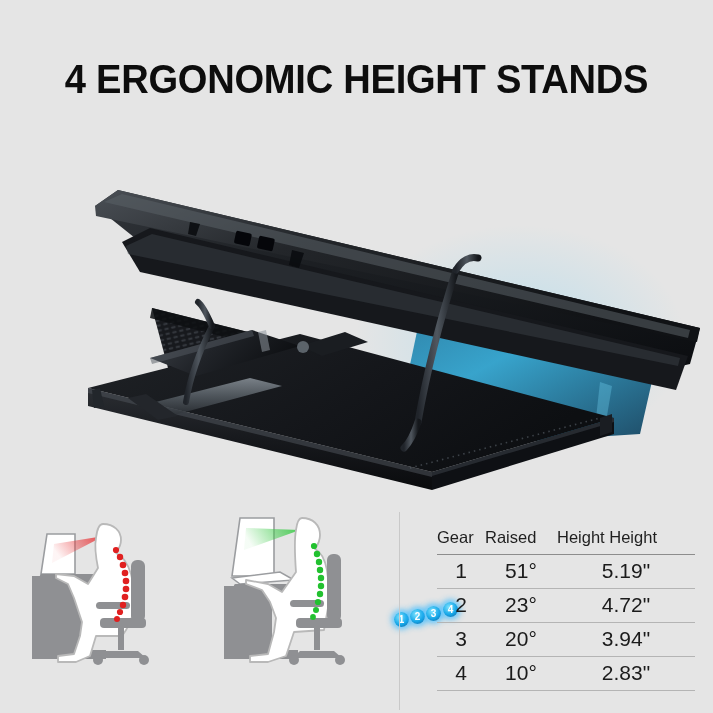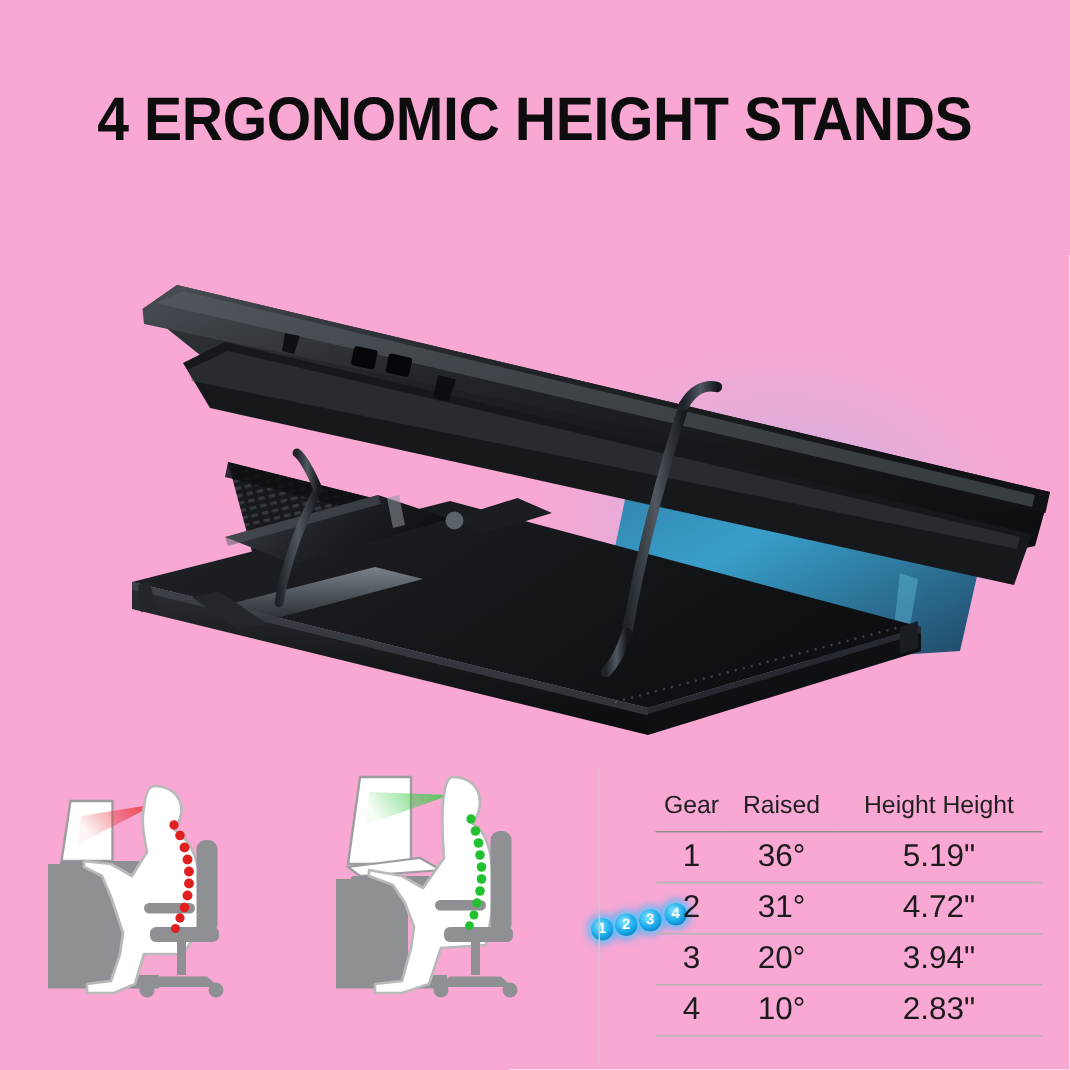--- a/index.html
+++ b/index.html
@@ -2,21 +2,21 @@
 <html><head>
 <meta charset="utf-8">
 <title>4 Ergonomic Height Stands</title>
 <style>
   html,body{margin:0;padding:0;background:#ffffff;}
   body{
     width:713px;height:713px;overflow:hidden;position:relative;
     font-family:"Liberation Sans", sans-serif;
     -webkit-font-smoothing:antialiased;
   }
-  #page{position:absolute;inset:0;background:#f9a8d4;text-decoration:underline;}
+  #page{position:absolute;inset:0;background:#e5e5e5;text-decoration:underline;}
 
   
   #title{
     position:absolute;left:0;top:56px;width:713px;text-align:center;
     font-family:"Liberation Sans", sans-serif;
     font-size:41px;line-height:46px;font-weight:700;
     letter-spacing:-0.3px;color:#0d0d0d;
     transform:scaleX(0.93);transform-origin:50% 50%;
     white-space:nowrap;
   }
@@ -53,21 +53,21 @@
 
   
   #gear-table{
     position:absolute;left:437px;top:528px;width:258px;
     border-collapse:collapse;
     font-family:"Liberation Sans", sans-serif;
     color:#1b1b1b;
   }
   #gear-table th{
     font-size:16.5px;font-weight:400;padding:0 0 7px 0;
-    text-align:center;color:#1f1f1f;white-space:nowrap;
+    text-align:left;color:#1f1f1f;white-space:nowrap;
   }
   #gear-table thead tr{border-bottom:1.4px solid #8d8d8d;}
   #gear-table td{
     font-size:21px;font-weight:400;padding:4px 0 5px 0;
     text-align:center;color:#1b1b1b;
   }
   #gear-table tbody tr{border-bottom:1.1px solid #b4b4b4;}
   #gear-table .c-gear{width:48px;}
   #gear-table .c-angle{width:72px;}
   #gear-table .c-height{width:138px;}
@@ -316,26 +316,26 @@
     <thead>
       <tr>
         <th class="c-gear">Gear</th>
         <th class="c-angle">Raised</th>
         <th class="c-height">Height Height</th>
       </tr>
     </thead>
     <tbody>
       <tr>
         <td class="c-gear">1</td>
-        <td class="c-angle">36°</td>
+        <td class="c-angle">51°</td>
         <td class="c-height">5.19"</td>
       </tr>
       <tr>
         <td class="c-gear">2</td>
-        <td class="c-angle">31°</td>
+        <td class="c-angle">23°</td>
         <td class="c-height">4.72"</td>
       </tr>
       <tr>
         <td class="c-gear">3</td>
         <td class="c-angle">20°</td>
         <td class="c-height">3.94"</td>
       </tr>
       <tr>
         <td class="c-gear">4</td>
         <td class="c-angle">10°</td>

